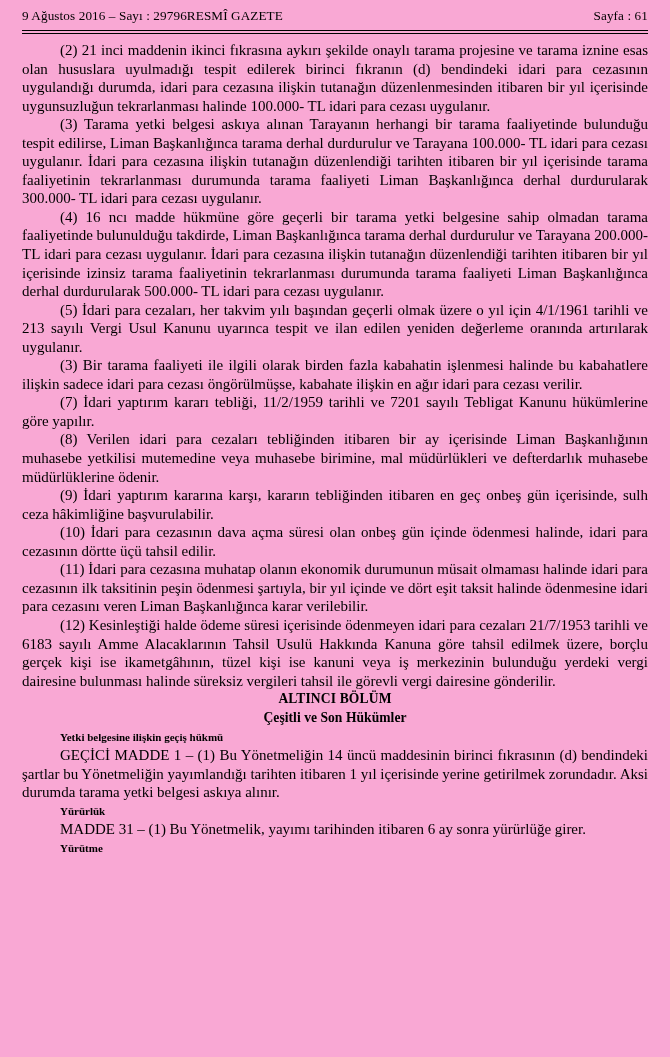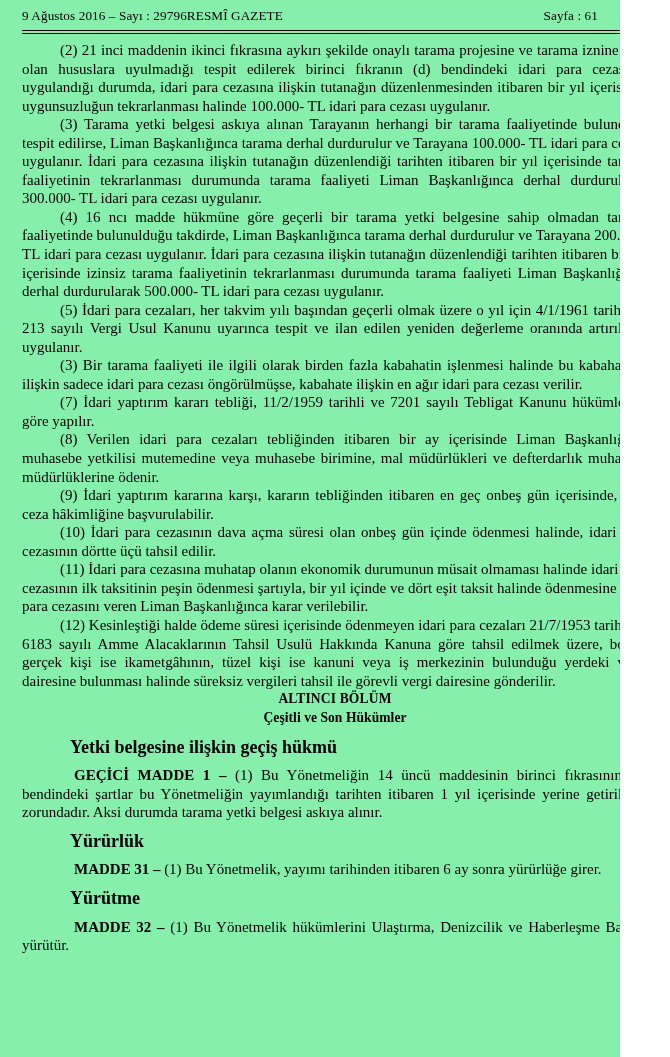--- a/index.html
+++ b/index.html
@@ -3,24 +3,24 @@
 <meta charset="utf-8">
 <title>Resmî Gazete — Sayfa 61</title>
 <style>
   html, body {
     margin: 0;
     padding: 0;
     background: #ffffff;
   }
   .page {
     position: relative;
-    width: 620px;
+    width: 670px;
     height: 1057px;
     box-sizing: border-box;
-    background: #86efac;
+    background: #f9a8d4;
     font-family: "Liberation Serif", "DejaVu Serif", serif;
     color: #000000;
     overflow: hidden;
   }
 
   
   .masthead {
     position: absolute;
     left: 22px;
     right: 22px;
@@ -74,29 +74,29 @@
     font-size: 13.55px;
     line-height: 18.8px;
     font-weight: bold;
     text-align: center;
     letter-spacing: 0.15px;
   }
   h3.chapter-sub { letter-spacing: 0.05px; font-family: Liberation Serif, serif; }
 
   
   h4.subhead {
-    margin: 10px;
-    font-size: 18px;
+    margin: 0;
+    font-size: 11px;
     line-height: 18.55px;
     font-weight: bold;
     text-indent: 38px;
     text-align: left;
   }
 
-  .b { font-weight: bold; margin-left: 14px; }
+  .b { font-weight: normal; }
 </style>
 </head>
 <body>
 
 <div class="page">
 
   <div class="masthead">
     <span class="m-left">9 Ağustos 2016 – Sayı : 29796</span>
     <span class="m-mid">RESMÎ GAZETE</span>
     <span class="m-right">Sayfa : 61</span>
@@ -120,16 +120,15 @@
     <h2 class="chapter">ALTINCI BÖLÜM</h2>
     <h3 class="chapter-sub">Çeşitli ve Son Hükümler</h3>
 
     <h4 class="subhead">Yetki belgesine ilişkin geçiş hükmü</h4>
     <p class="body"><span class="b">GEÇİCİ MADDE 1 – </span><span>(1) Bu Yönetmeliğin 14 üncü maddesinin birinci fıkrasının (d) bendindeki şartlar bu Yönetmeliğin yayımlandığı tarihten itibaren 1 yıl içerisinde yerine getirilmek zorundadır. Aksi durumda tarama yetki belgesi askıya alınır.</span></p>
 
     <h4 class="subhead">Yürürlük</h4>
     <p class="body"><span class="b">MADDE 31 – </span><span>(1) Bu Yönetmelik, yayımı tarihinden itibaren 6 ay sonra yürürlüğe girer.</span></p>
 
     <h4 class="subhead">Yürütme</h4>
-    <p class="body"><span class="b">MADDE 32 – </span><span>(1) Bu Yönetmelik hükümlerini Ulaştırma, Denizcilik ve Haberleşme Bakanı yürütür.</span></p>
 
   </div>
 </div>
 
 </body></html>

